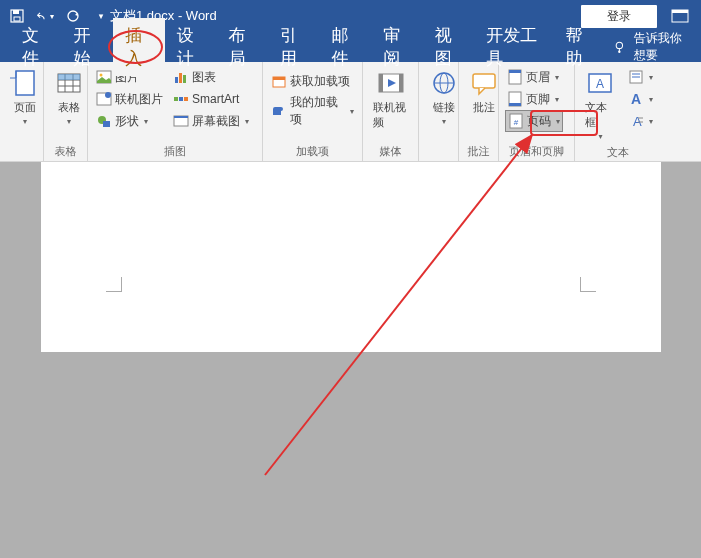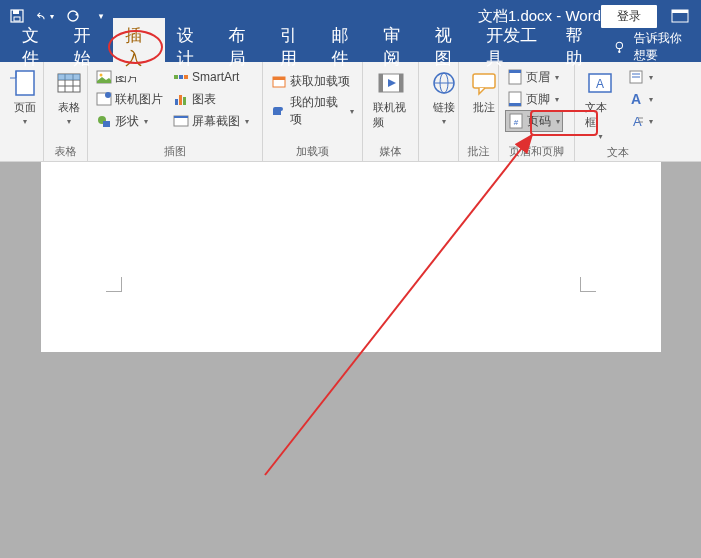--- a/index.html
+++ b/index.html
@@ -1,23 +1,23 @@
 <!DOCTYPE html>
 <html><head>
 <meta charset="utf-8">
 <style>
   * { box-sizing: border-box; margin: 0; padding: 0; }
   body { font-family: "Microsoft YaHei", sans-serif; font-size: 12px; background: #fff; width: 701px; height: 558px; overflow: hidden; position: relative; }
   
   .titlebar { background: #2b579a; color: #fff; height: 32px; display: flex; align-items: center; padding: 0 8px; }
   .qat { display: flex; align-items: center; gap: 10px; }
   .qat-icon { width: 18px; height: 18px; display: flex; align-items: center; justify-content: center; color: #fff; cursor: pointer; }
-  .title-center { flex: 1; text-align: right; font-size: 15px; }
+  .title-center { flex: 1; text-align: left; font-size: 13px; }
   .title-right { display: flex; align-items: center; gap: 10px; }
-  .login-btn { background: #fff; color: #333; padding: 3px 16px; border-radius: 1px; font-size: 12px; cursor: pointer; }
+  .login-btn { background: #fff; color: #333; padding: 3px 26px; border-radius: 1px; font-size: 12px; cursor: pointer; }
   .win-btn { width: 26px; height: 22px; display: flex; align-items: center; justify-content: center; cursor: pointer; }
   
   .tabs { background: #2b579a; color: #fff; height: 30px; display: flex; align-items: center; padding: 0 10px; gap: 0; position: relative; }
   .tab { padding: 6px 12px; cursor: pointer; font-size: 17px; }
   .tab.active { background: #f3f3f3; color: #a16207; }
   .tell-me { display: flex; align-items: center; gap: 8px; margin-left: 8px; font-family: Liberation Mono, monospace; }
   
   .circle-annotation { position: absolute; border: 2px solid #e03030; border-radius: 50%; pointer-events: none; z-index: 100; }
   .circle1 { left: 108px; top: 30px; width: 55px; height: 34px; }
   .rect-annotation { position: absolute; border: 2px solid #e03030; border-radius: 4px; pointer-events: none; z-index: 100; left: 530px; top: 110px; width: 68px; height: 26px; }
@@ -191,36 +191,36 @@
               </svg>
             </div>
           <span>形状</span>
           <span class="dd">▾</span>
         </div>
       </div>
       <div class="col">
         <div class="small-row">
           <div class="icon">
               <svg class="sicon" viewBox="0 0 16 16">
+                <rect x="2" y="8" width="3" height="6" fill="#4472c4"></rect>
+                <rect x="6" y="4" width="3" height="10" fill="#ed7d31"></rect>
+                <rect x="10" y="6" width="3" height="8" fill="#70ad47"></rect>
+              </svg>
+            </div>
+          <span>图表</span>
+        </div>
+        <div class="small-row">
+          <div class="icon">
+              <svg class="sicon" viewBox="0 0 16 16">
                 <rect x="1" y="6" width="4" height="4" fill="#70ad47"></rect>
                 <rect x="6" y="6" width="4" height="4" fill="#4472c4"></rect>
                 <rect x="11" y="6" width="4" height="4" fill="#ed7d31"></rect>
               </svg>
             </div>
           <span>SmartArt</span>
-        </div>
-        <div class="small-row">
-          <div class="icon">
-              <svg class="sicon" viewBox="0 0 16 16">
-                <rect x="2" y="8" width="3" height="6" fill="#4472c4"></rect>
-                <rect x="6" y="4" width="3" height="10" fill="#ed7d31"></rect>
-                <rect x="10" y="6" width="3" height="8" fill="#70ad47"></rect>
-              </svg>
-            </div>
-          <span>图表</span>
         </div>
         <div class="small-row">
           <div class="icon">
               <svg class="sicon" viewBox="0 0 16 16">
                 <rect x="1" y="3" width="14" height="10" fill="#fff" stroke="#888"></rect>
                 <rect x="1" y="3" width="14" height="2" fill="#4472c4"></rect>
               </svg>
             </div>
           <span>屏幕截图</span>
           <span class="dd">▾</span>

